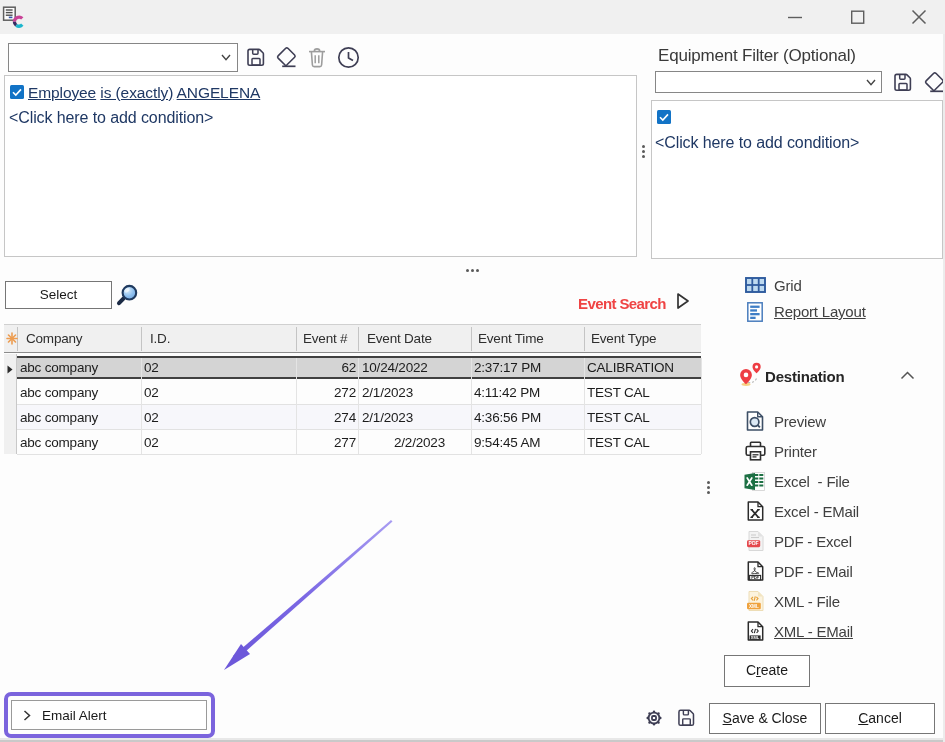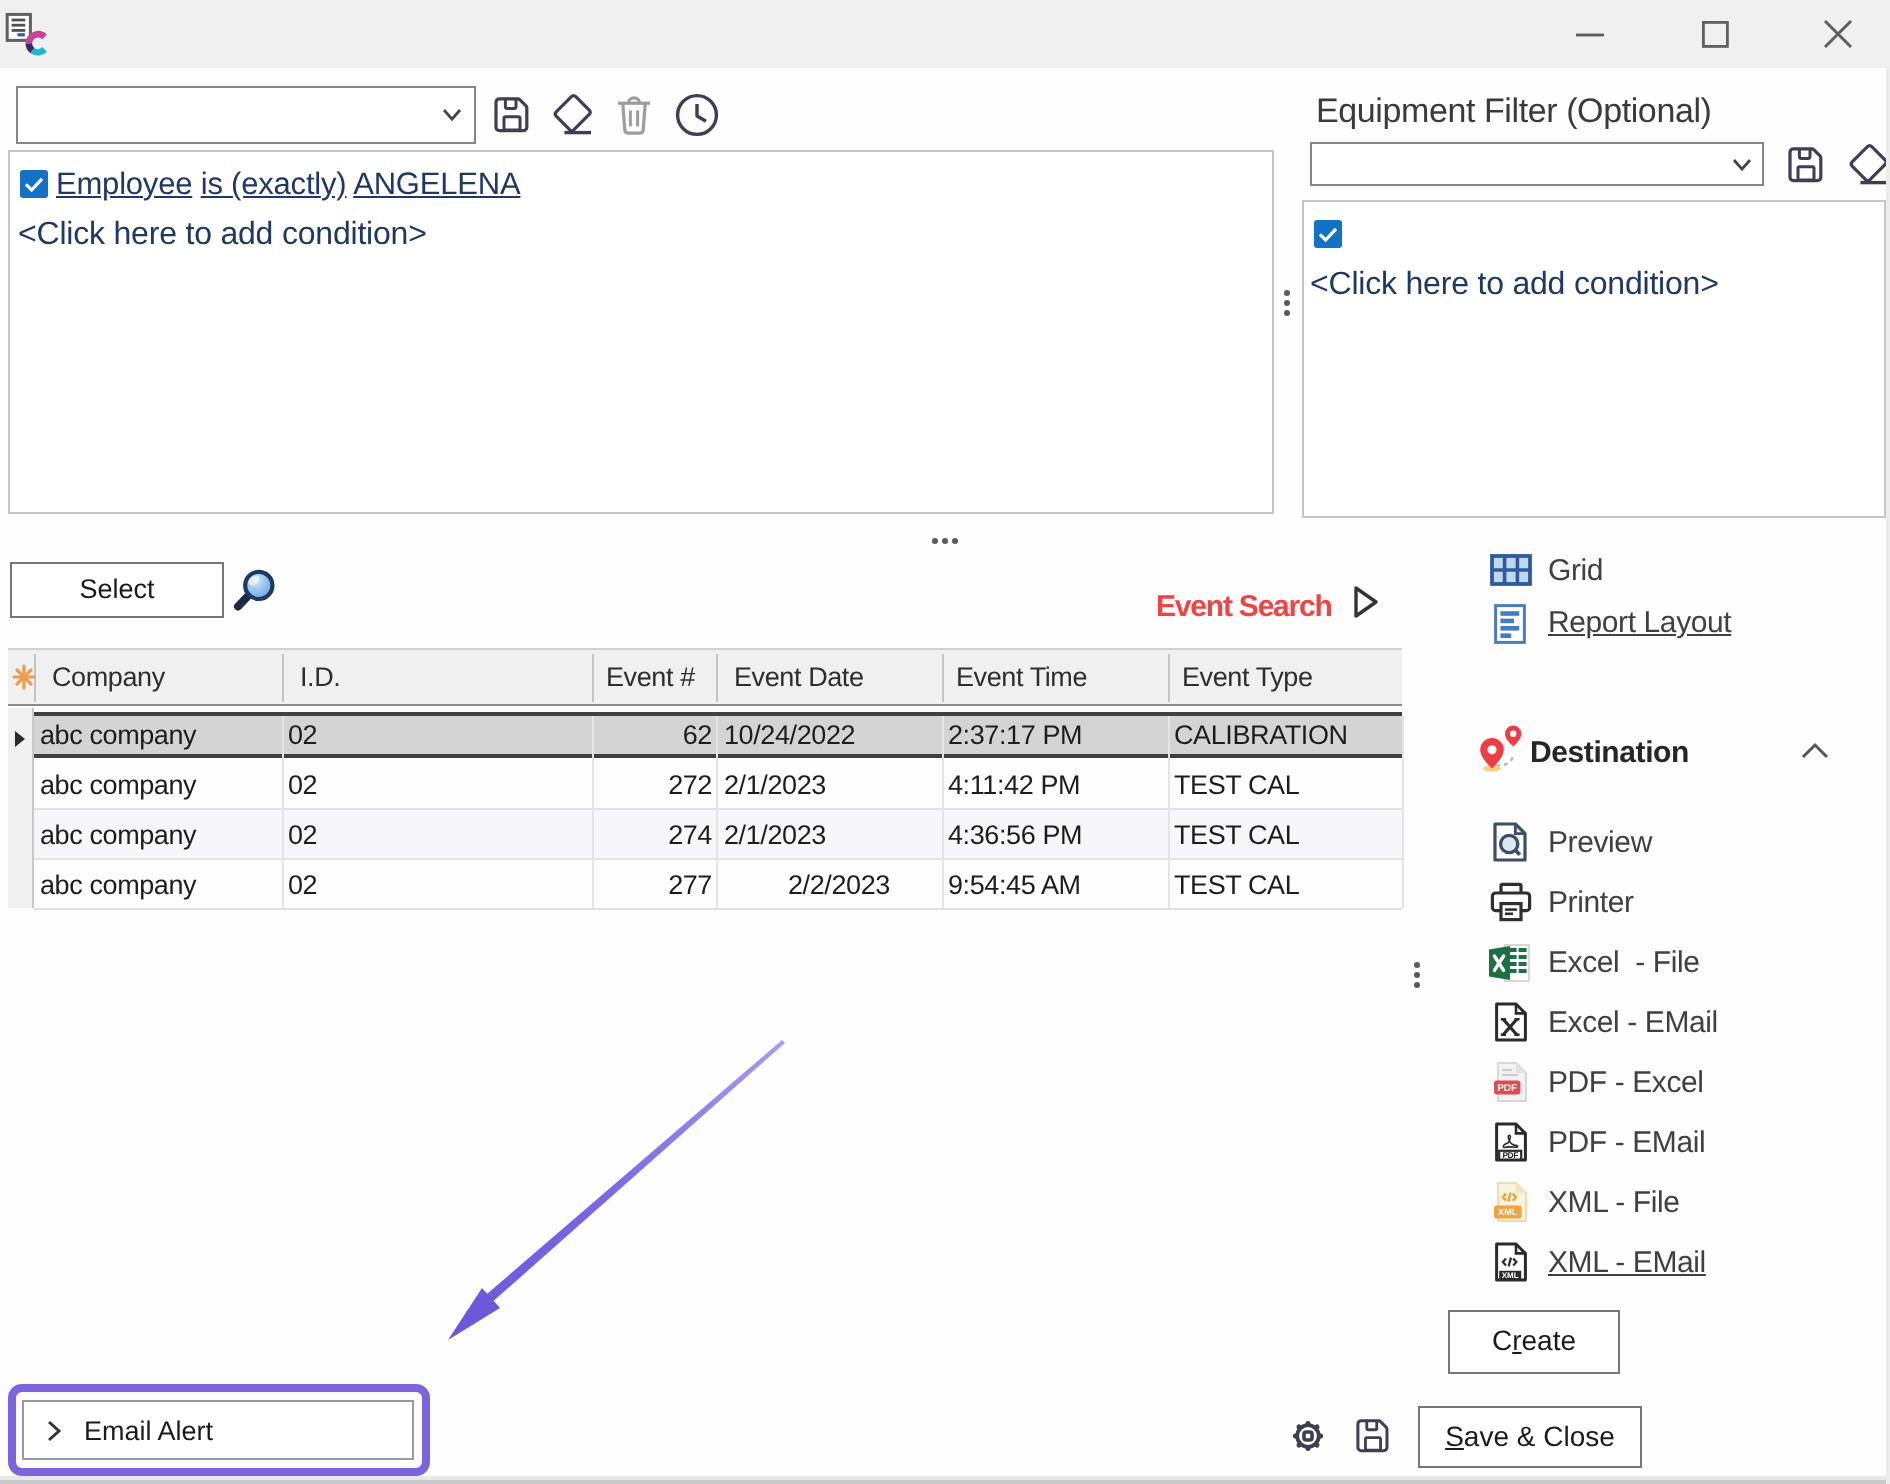--- a/index.html
+++ b/index.html
@@ -350,18 +350,19 @@
     </g>
     <circle cx="8" cy="8" r="5.4" fill="#fff" stroke="#3e3e54" stroke-width="1.9"></circle>
     <rect x="6" y="6" width="4" height="4" rx="1.1" fill="none" stroke="#3e3e54" stroke-width="1.8"></rect>
   </svg>
   <svg class="abs" style="left:678px;top:709px" width="17" height="18" viewBox="0 0 18 19">
     <path d="M2.7 1.4 h9.1 c.5 0 .9.2 1.2.5 l2.9 2.9 c.3.3.5.75.5 1.2 v9.6 a1.7 1.7 0 0 1 -1.7 1.7 h-12 a1.7 1.7 0 0 1 -1.7 -1.7 v-12.5 a1.7 1.7 0 0 1 1.7 -1.7 z" fill="none" stroke="#3e3e54" stroke-width="1.6"></path>
     <path d="M5.7 1.6 v3.6 a1 1 0 0 0 1 1 h3.3 a1 1 0 0 0 1 -1 v-3.6" fill="none" stroke="#3e3e54" stroke-width="1.5"></path>
     <rect x="5" y="10.4" width="8" height="6.6" rx="0.8" fill="none" stroke="#3e3e54" stroke-width="1.5"></rect>
   </svg>
   <div class="btn" style="left:709px;top:703px;width:112px;height:31px;line-height:29px;"><span style="text-decoration:underline">S</span>ave &amp; Close</div>
+  <div class="btn" style="left:825px;top:703px;width:110px;height:31px;line-height:29px;"><span style="text-decoration:underline">C</span>ancel</div>
 
   <div class="abs" style="left:0;top:738px;width:945px;height:2px;background:#e8e8e8;"></div>
   <div class="abs" style="left:0;top:740px;width:945px;height:2px;background:#c9c9c9;"></div>
   <div class="abs" style="left:943px;top:34px;width:2px;height:708px;background:#ececec;"></div>
 
 </div>
 
 </body></html>

